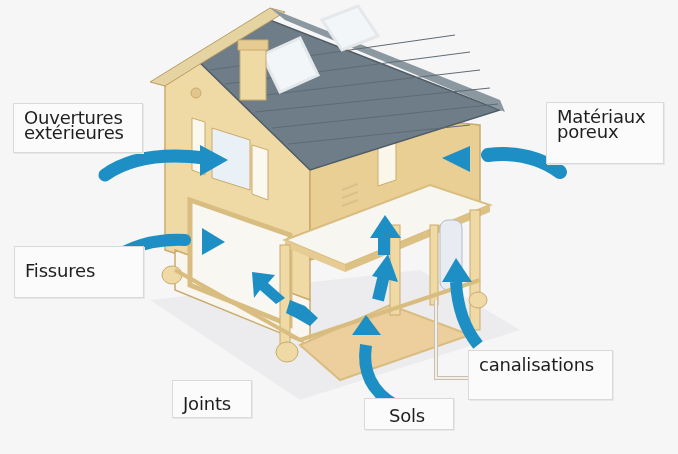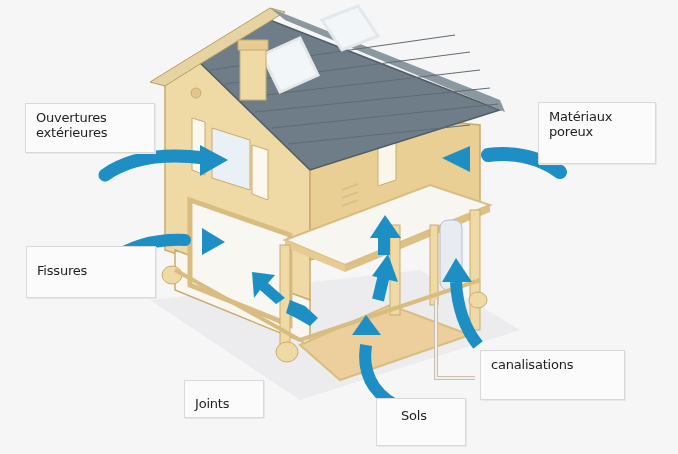--- a/index.html
+++ b/index.html
@@ -1,18 +1,18 @@
 <!DOCTYPE html>
 <html><head>
   <meta charset="utf-8">
   <style>
     html, body { margin: 0; padding: 0; background: #f7f7f8; }
     #stage { position: relative; width: 678px; height: 454px; overflow: hidden; background: #f6f6f7; font-family: "DejaVu Sans", sans-serif; }
     svg#art { position: absolute; left: 0; top: 0; }
-    .label-box { position: absolute; background: #fbfbfb; border: 1.5px solid #d9d9d9; box-shadow: 1px 1px 0 #e8e8e8; color: #1e1e1e; font-size: 13px; line-height: 15px; padding: 6px 10px; box-sizing: border-box; letter-spacing: -0.2px; margin-left: 12px; }
+    .label-box { position: absolute; background: #fbfbfb; border: 1.5px solid #d9d9d9; box-shadow: 1px 1px 0 #e8e8e8; color: #1e1e1e; font-size: 18px; line-height: 15px; padding: 6px 10px; box-sizing: border-box; letter-spacing: -0.2px; }
     .label-box span { display: block; }
   </style>
 </head>
 <body>
 
 <div id="stage">
   <svg id="art" width="678" height="454" viewBox="0 0 678 454">
 
     <polygon points="150,300 300,400 520,330 420,270" fill="#ececee"></polygon>
 
@@ -107,33 +107,33 @@
       <path d="M478,345 Q458,320 456,282" fill="none" stroke-width="12"></path>
       <polygon points="442,282 456,258 472,282" stroke="none"></polygon>
     </g>
   </svg>
 
   <div class="label-box" style="left:13px;top:103px;width:130px;height:50px;">
     <span>Ouvertures</span>
     <span>extérieures</span>
   </div>
 
-  <div class="label-box" style="left:526px;top:102px;width:118px;height:62px;">
+  <div class="label-box" style="left:546px;top:102px;width:118px;height:62px;">
     <span>Matériaux</span>
     <span>poreux</span>
   </div>
 
   <div class="label-box" style="left:14px;top:246px;width:130px;height:52px;padding-top:16px;">
     <span>Fissures</span>
   </div>
 
   <div class="label-box" style="left:172px;top:380px;width:80px;height:38px;padding-top:15px;">
     <span>Joints</span>
   </div>
 
-  <div class="label-box" style="left:364px;top:398px;width:90px;height:48px;padding-top:9px;padding-left:24px;">
+  <div class="label-box" style="left:364px;top:398px;width:90px;height:32px;padding-top:9px;padding-left:24px;">
     <span>Sols</span>
   </div>
 
   <div class="label-box" style="left:468px;top:350px;width:145px;height:50px;">
     <span>canalisations</span>
   </div>
 </div>
 
 </body></html>

